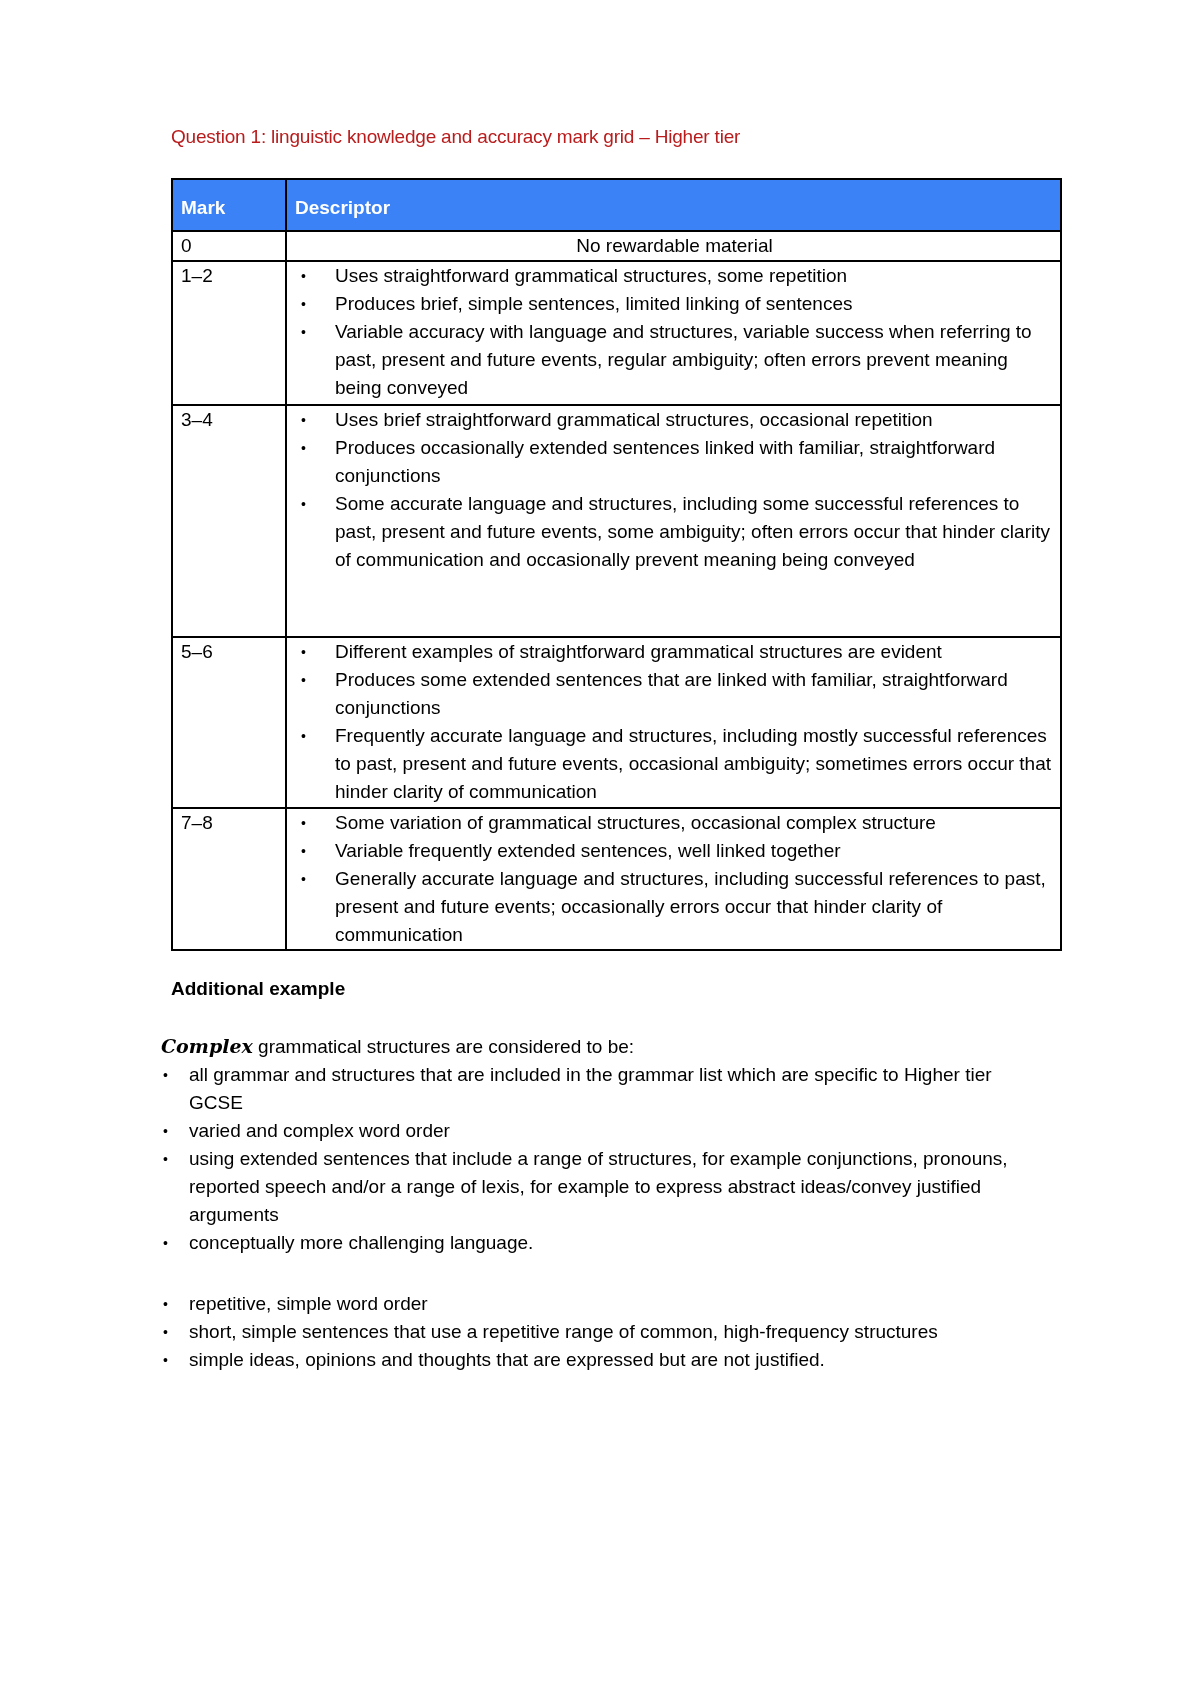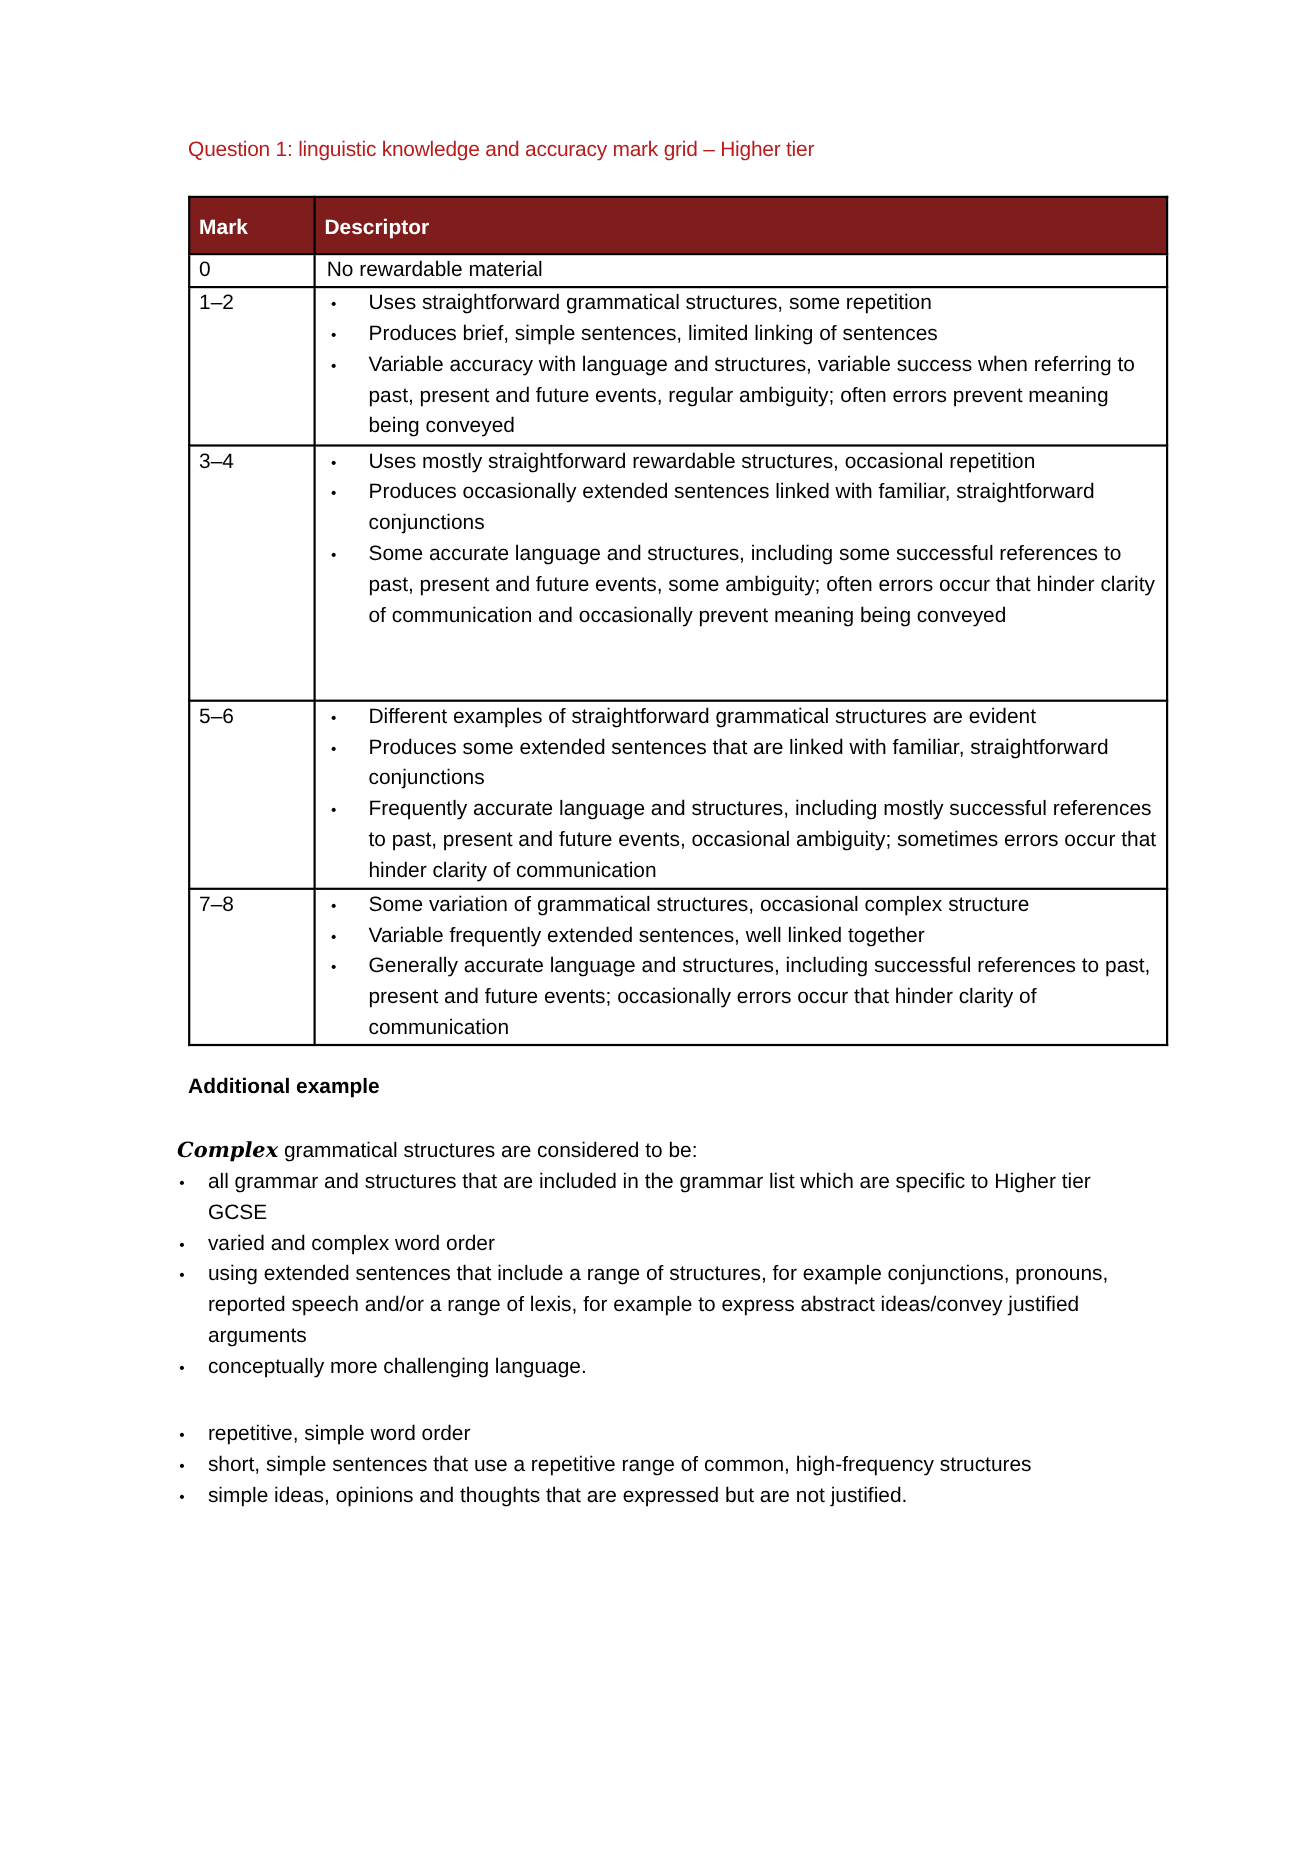--- a/index.html
+++ b/index.html
@@ -13,36 +13,36 @@
     letter-spacing: -0.2px;
   }
   table.grid {
     position: absolute; left: 171px; top: 178px; width: 891px;
     border-collapse: collapse; font-size: 19px; line-height: 28px;
   }
   table.grid th, table.grid td {
     border: 2px solid #000; vertical-align: top; padding: 0 8px;
   }
   table.grid th {
-    background: #7f1d1d; color: #fff; text-align: left; font-weight: bold;
+    background: #3b82f6; color: #fff; text-align: left; font-weight: bold;
     height: 44px; vertical-align: middle; padding-top: 6px; font-size: 19px;
   }
   table.grid td.mark { width: 96px; }
   table.grid td.desc { padding-left: 0; }
   .row-0 td { height: 28px; }
   .row-1-2 td { height: 142px; }
   .row-3-4 td { height: 230px; }
   .row-5-6 td { height: 169px; }
   .row-7-8 td { height: 140px; margin-left: 44px; }
   ul.bullets { list-style: none; margin: 0; padding: 0; }
   ul.bullets li { position: relative; padding-left: 48px; margin-bottom: 0; }
   ul.bullets li .bullet {
     position: absolute; left: 14px; top: 0; font-size: 14px;
   }
-  .desc-plain { padding-left: 10px; display: block; }
+  .desc-plain { padding-left: 10px; display: block; text-align: center; }
   .section-heading {
     position: absolute; left: 171px; top: 978px;
     font-size: 19px; font-weight: bold;
   }
   .guidance {
     position: absolute; left: 161px; width: 880px;
     font-size: 19px; line-height: 28px;
   }
   .guidance .intro em { font-family: "DejaVu Serif", serif; font-weight: bold; font-style: italic; font-size: 19px; }
   .guidance ul { list-style: none; margin: 0; padding: 0; }
@@ -77,21 +77,21 @@
           <li><span class="bullet">•</span><span>Uses straightforward grammatical structures, some repetition</span></li>
           <li><span class="bullet">•</span><span>Produces brief, simple sentences, limited linking of sentences</span></li>
           <li><span class="bullet">•</span><span>Variable accuracy with language and structures, variable success when referring to past, present and future events, regular ambiguity; often errors prevent meaning being conveyed</span></li>
         </ul>
       </td>
     </tr>
     <tr class="row-3-4">
       <td class="mark">3–4</td>
       <td class="desc">
         <ul class="bullets">
-          <li><span class="bullet">•</span><span>Uses mostly straightforward rewardable structures, occasional repetition</span></li>
+          <li><span class="bullet">•</span><span>Uses brief straightforward grammatical structures, occasional repetition</span></li>
           <li><span class="bullet">•</span><span>Produces occasionally extended sentences linked with familiar, straightforward conjunctions</span></li>
           <li><span class="bullet">•</span><span>Some accurate language and structures, including some successful references to past, present and future events, some ambiguity; often errors occur that hinder clarity of communication and occasionally prevent meaning being conveyed</span></li>
         </ul>
       </td>
     </tr>
     <tr class="row-5-6">
       <td class="mark">5–6</td>
       <td class="desc">
         <ul class="bullets">
           <li><span class="bullet">•</span><span>Different examples of straightforward grammatical structures are evident</span></li>

